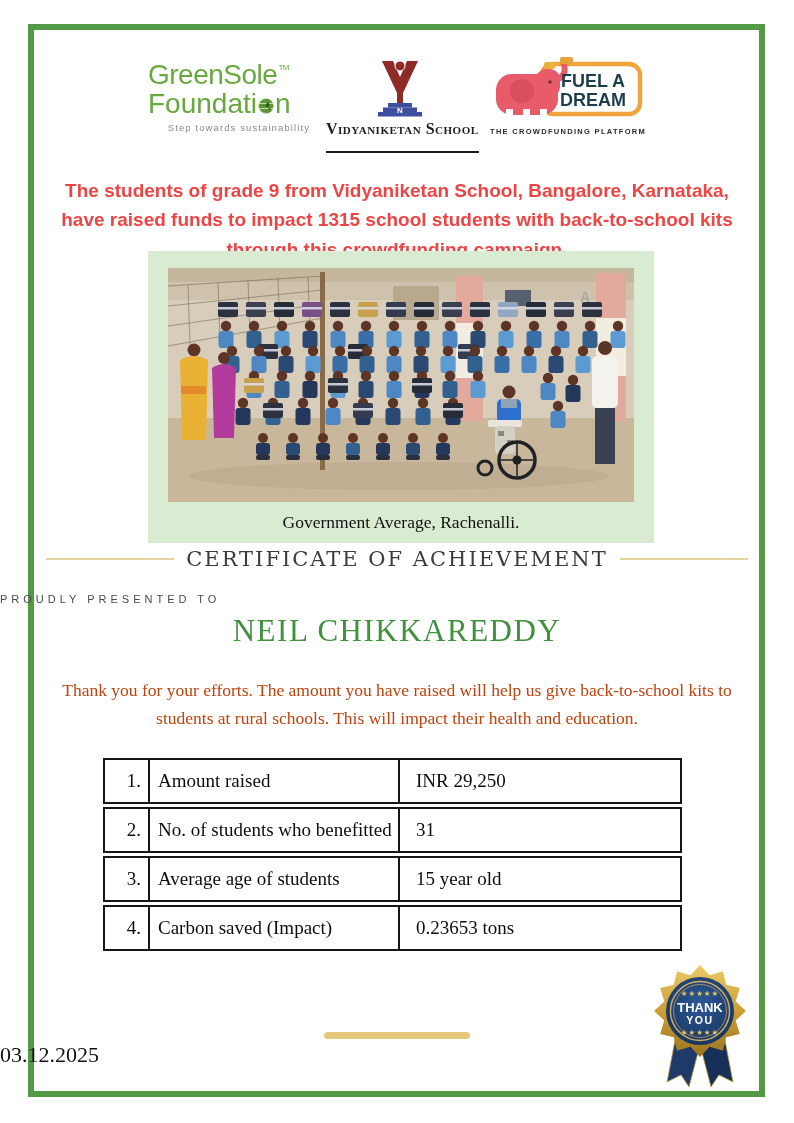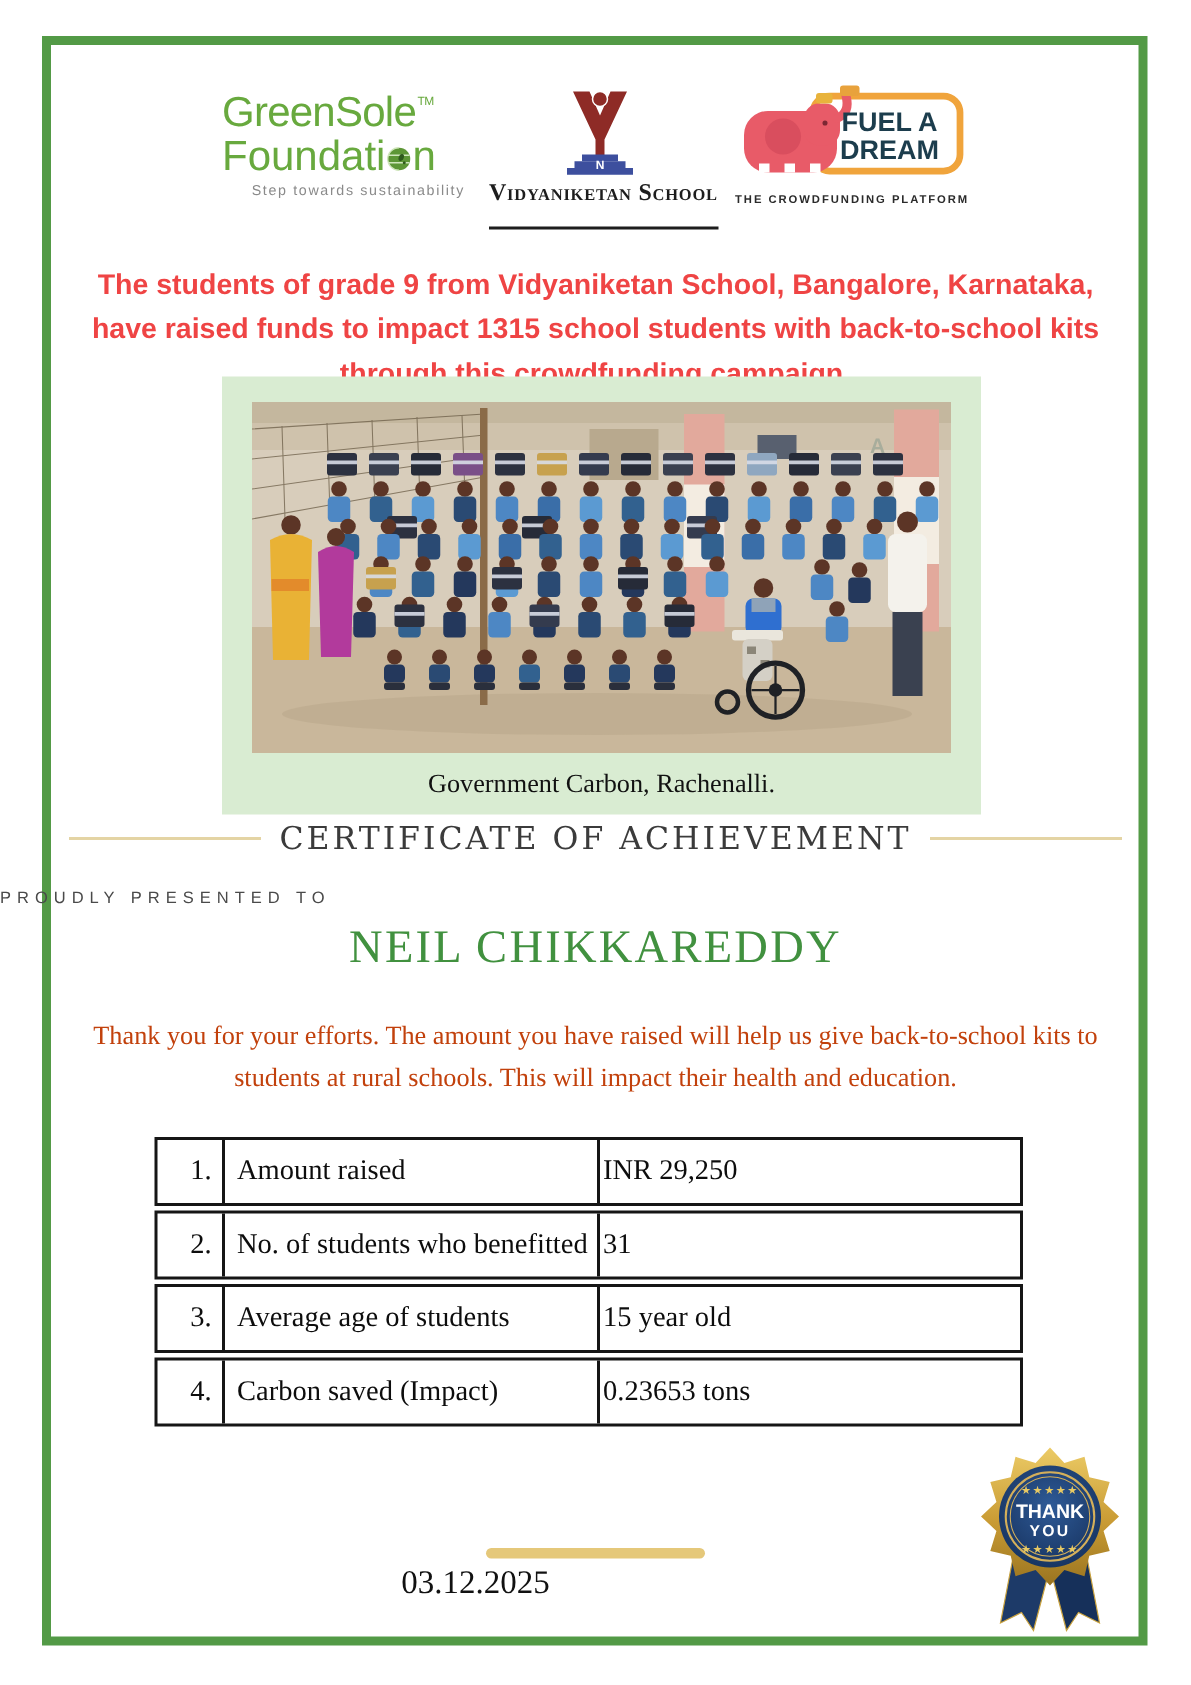--- a/index.html
+++ b/index.html
@@ -95,33 +95,33 @@
   .tr {
     display: grid; grid-template-columns: 45px 250px 1fr;
     border: 2px solid #161616; height: 46px; margin-bottom: 3px; background: #fff;
   }
   .tr > div {
     display: flex; align-items: center;
     font-family: "Liberation Serif", serif; font-size: 19px; color: #0d0d0d;
   }
   .td-num { justify-content: flex-end; padding-right: 7px; border-right: 2px solid #161616; }
   .td-label { padding-left: 8px; border-right: 2px solid #161616; }
-  .td-value { padding-left: 2px; }
+  .td-value { padding-left: 16px; }
 
   
   .badge { position: absolute; left: 640px; top: 963px; width: 120px; height: 140px; z-index: 5; }
   .badge svg { display: block; width: 100%; height: 100%; }
 
   
   .date-bar {
     position: absolute; left: 324px; top: 1032px; width: 146px; height: 7px;
     border-radius: 4px; background: #e5c87a;
   }
   .date-text {
-    position: absolute; top: 1042px; left: 0; width: 634px; text-align: center;
+    position: absolute; top: 1042px; left: 0; width: 634px; text-align: left;
     font-family: "Liberation Serif", serif; font-size: 22px; color: #111;
   }
 </style>
 </head>
 <body>
 
 <div class="frame"></div>
 
 <div class="logos">
 
@@ -326,21 +326,21 @@
         <rect x="327" y="158" width="20" height="28" rx="4" fill="#d4d0c6"></rect>
         <rect x="330" y="163" width="6" height="5" fill="#8b8678"></rect>
         <rect x="339" y="172" width="6" height="5" fill="#8b8678"></rect>
         <circle cx="349" cy="192" r="18" fill="none" stroke="#1f2125" stroke-width="3.5"></circle>
         <path d="M349,176 L349,208 M333,192 L365,192" stroke="#1f2125" stroke-width="1.5"></path>
         <circle cx="349" cy="192" r="4.5" fill="#1f2125"></circle>
         <circle cx="317" cy="200" r="7" fill="none" stroke="#1f2125" stroke-width="3"></circle>
       </g>
     </svg>
   </div>
-  <div class="photo-caption">Government Carbon, Rachenalli.</div>
+  <div class="photo-caption">Government Average, Rachenalli.</div>
 </div>
 
 <div class="title-row">
   <span class="title-line"></span>
   <span class="title-text">CERTIFICATE OF ACHIEVEMENT</span>
   <span class="title-line"></span>
 </div>
 <div class="presented">PROUDLY PRESENTED TO</div>
 <div class="name">NEIL CHIKKAREDDY</div>
 <p class="thanks">Thank you for your efforts. The amount you have raised will help us give back-to-school kits to students at rural schools. This will impact their health and education.</p>

